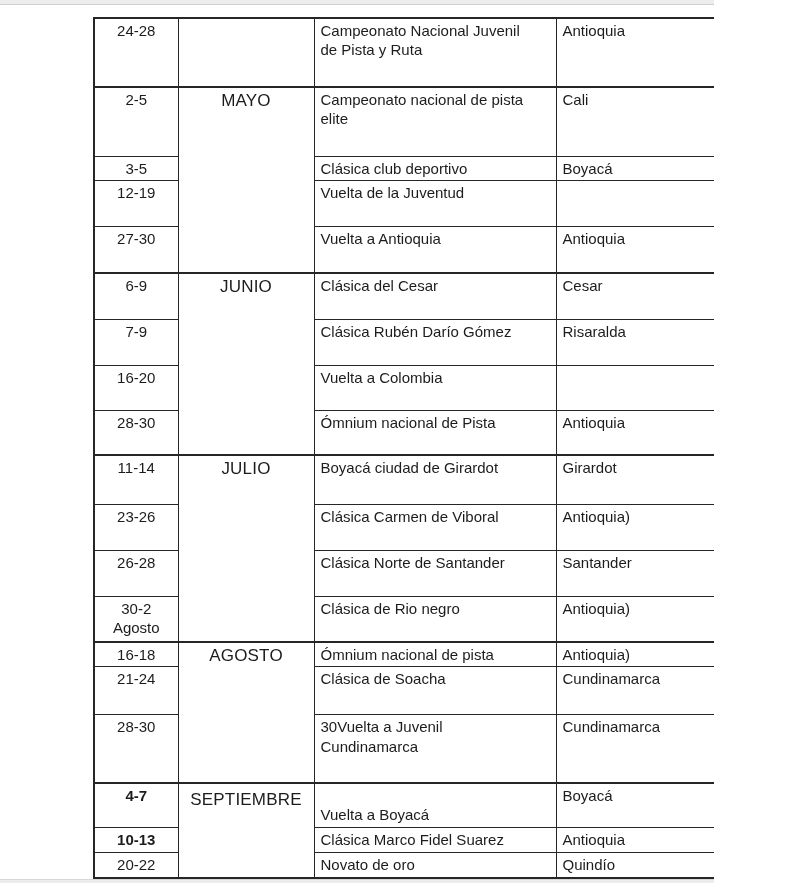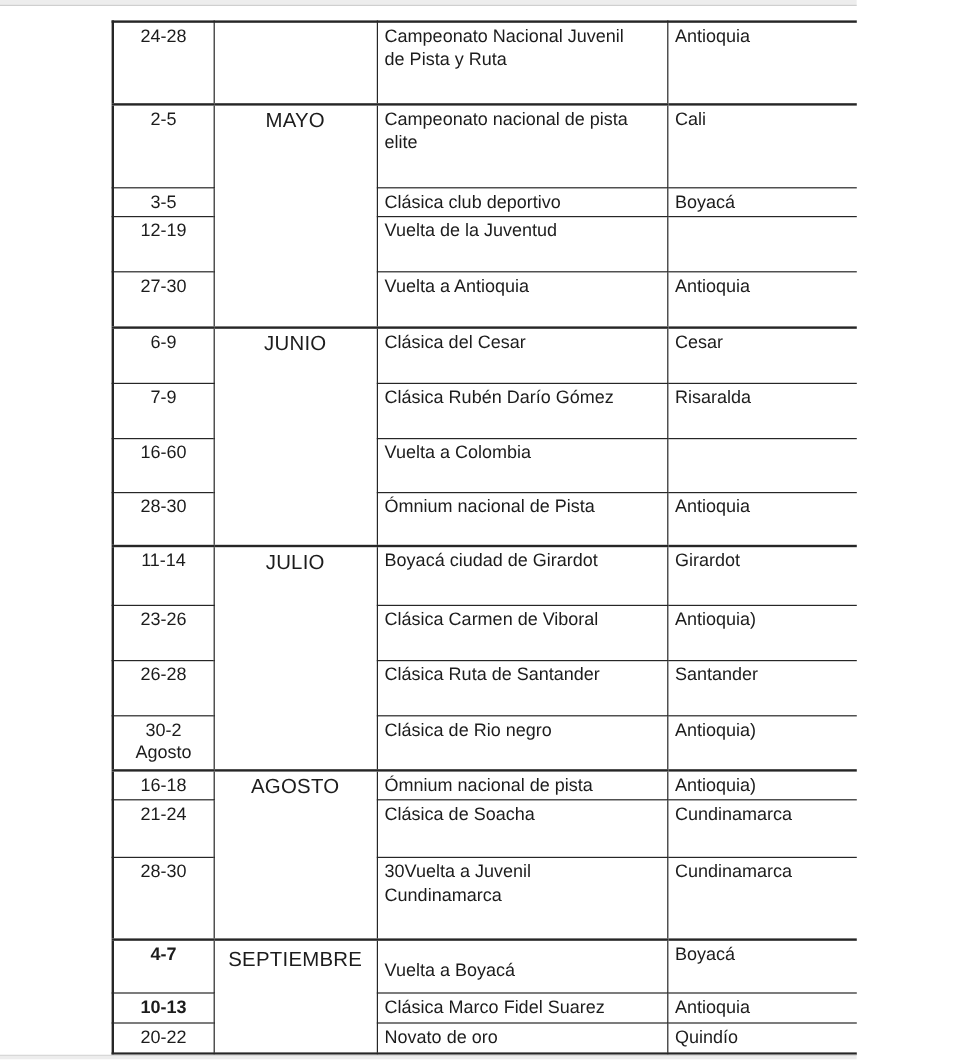--- a/index.html
+++ b/index.html
@@ -54,21 +54,21 @@
     vertical-align: middle;
     font-weight: normal;
     font-size: 17px;
     letter-spacing: 0.2px;
   }
   td.month.top {
     vertical-align: top;
     padding-top: 5px;
   }
   td.event { padding-left: 8px; }
-  td.event.bottom { vertical-align: bottom; padding-bottom: 9px; }
+  td.event.bottom { vertical-align: bottom; padding-bottom: 3px; }
   td.loc { padding-left: 8px; margin-left: 12px; }
   tr.gs td { border-top-width: 2px; }
 </style>
 </head>
 <body>
 
 <div class="page">
   <div class="top-strip"></div>
 
   <table class="cal">
@@ -115,21 +115,21 @@
         <td class="month" rowspan="4">JUNIO</td>
         <td class="event">Clásica del Cesar</td>
         <td class="loc">Cesar</td>
       </tr>
       <tr style="height:46px">
         <td class="date">7-9</td>
         <td class="event">Clásica Rubén Darío Gómez</td>
         <td class="loc">Risaralda</td>
       </tr>
       <tr style="height:45px">
-        <td class="date">16-60</td>
+        <td class="date">16-20</td>
         <td class="event">Vuelta a Colombia</td>
         <td class="loc"></td>
       </tr>
       <tr style="height:45px">
         <td class="date">28-30</td>
         <td class="event">Ómnium nacional de Pista</td>
         <td class="loc">Antioquia</td>
       </tr>
 
       <tr class="gs" style="height:49px">
@@ -138,21 +138,21 @@
         <td class="event">Boyacá ciudad de Girardot</td>
         <td class="loc">Girardot</td>
       </tr>
       <tr style="height:46px">
         <td class="date">23-26</td>
         <td class="event">Clásica Carmen de Viboral</td>
         <td class="loc">Antioquia)</td>
       </tr>
       <tr style="height:46px">
         <td class="date">26-28</td>
-        <td class="event">Clásica Ruta de Santander</td>
+        <td class="event">Clásica Norte de Santander</td>
         <td class="loc">Santander</td>
       </tr>
       <tr style="height:46px">
         <td class="date">30-2
 Agosto</td>
         <td class="event">Clásica de Rio negro</td>
         <td class="loc">Antioquia)</td>
       </tr>
 
       <tr class="gs" style="height:22px">

